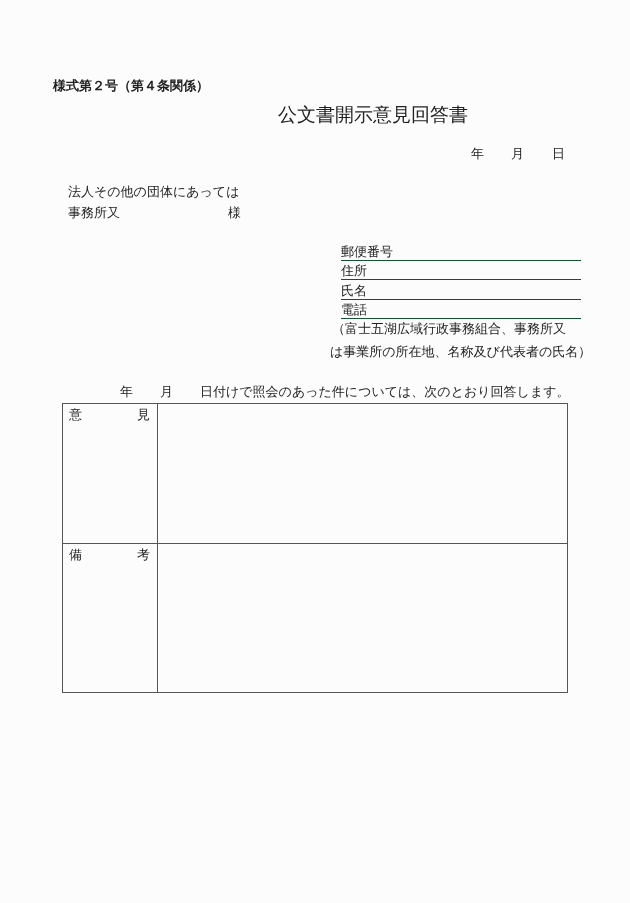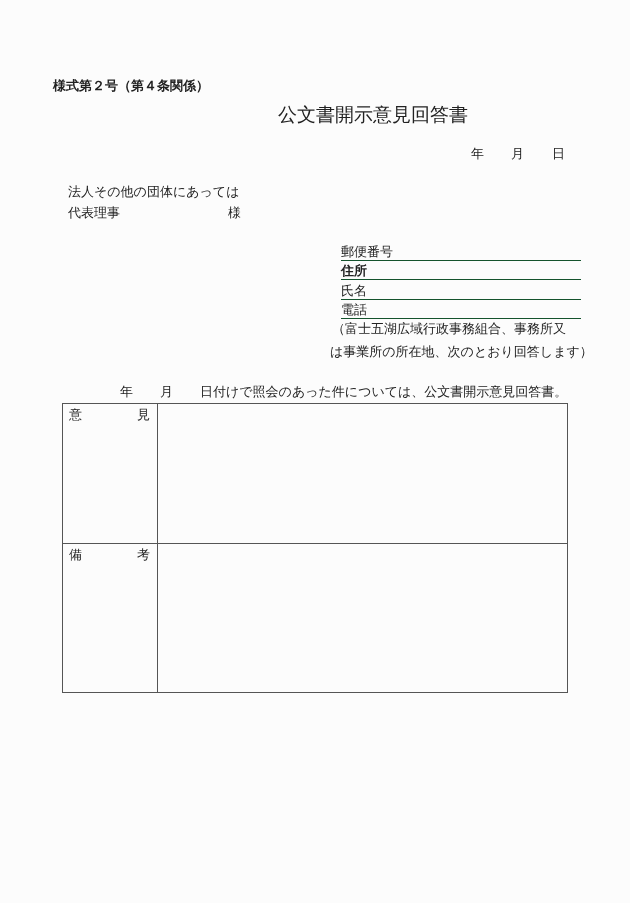--- a/index.html
+++ b/index.html
@@ -32,42 +32,42 @@
 <body>
 
 <div class="abs form-no">様式第２号（第４条関係）</div>
 <div class="abs title">公文書開示意見回答書</div>
 
 <div class="abs date" style="left:471px;">年</div>
 <div class="abs date" style="left:511px;">月</div>
 <div class="abs date" style="left:552px;">日</div>
 
 <div class="abs addressee1">法人その他の団体にあっては</div>
-<div class="abs addressee2">代表理事</div>
+<div class="abs addressee2">事務所又</div>
 <div class="abs sama">様</div>
 
 <div class="abs field" style="top:243px;">
   <span>郵便番号</span>
 </div>
-<div class="abs field" style="top:262px;font-weight:bold;">
+<div class="abs field" style="top:262px;">
   <span>住所</span>
 </div>
 <div class="abs field" style="top:282px;">
   <span>氏名</span>
 </div>
 <div class="abs field" style="top:301px;">
   <span>電話</span>
 </div>
 
 <div class="abs note1">（富士五湖広域行政事務組合、事務所又</div>
-<div class="abs note2">は事業所の所在地、次のとおり回答します）</div>
+<div class="abs note2">は事業所の所在地、名称及び代表者の氏名）</div>
 
 <div class="abs reply" style="left:120px;">年</div>
 <div class="abs reply" style="left:160px;">月</div>
-<div class="abs reply" style="left:200px;">日付けで照会のあった件については、公文書開示意見回答書。</div>
+<div class="abs reply" style="left:200px;">日付けで照会のあった件については、次のとおり回答します。</div>
 
 <table class="grid">
   <tbody>
       <tr class="row1">
     <td class="lbl">
       <span style="left:6px;">意</span>
       <span style="right:7px;">見</span>
     </td>
     <td></td>
   </tr>

